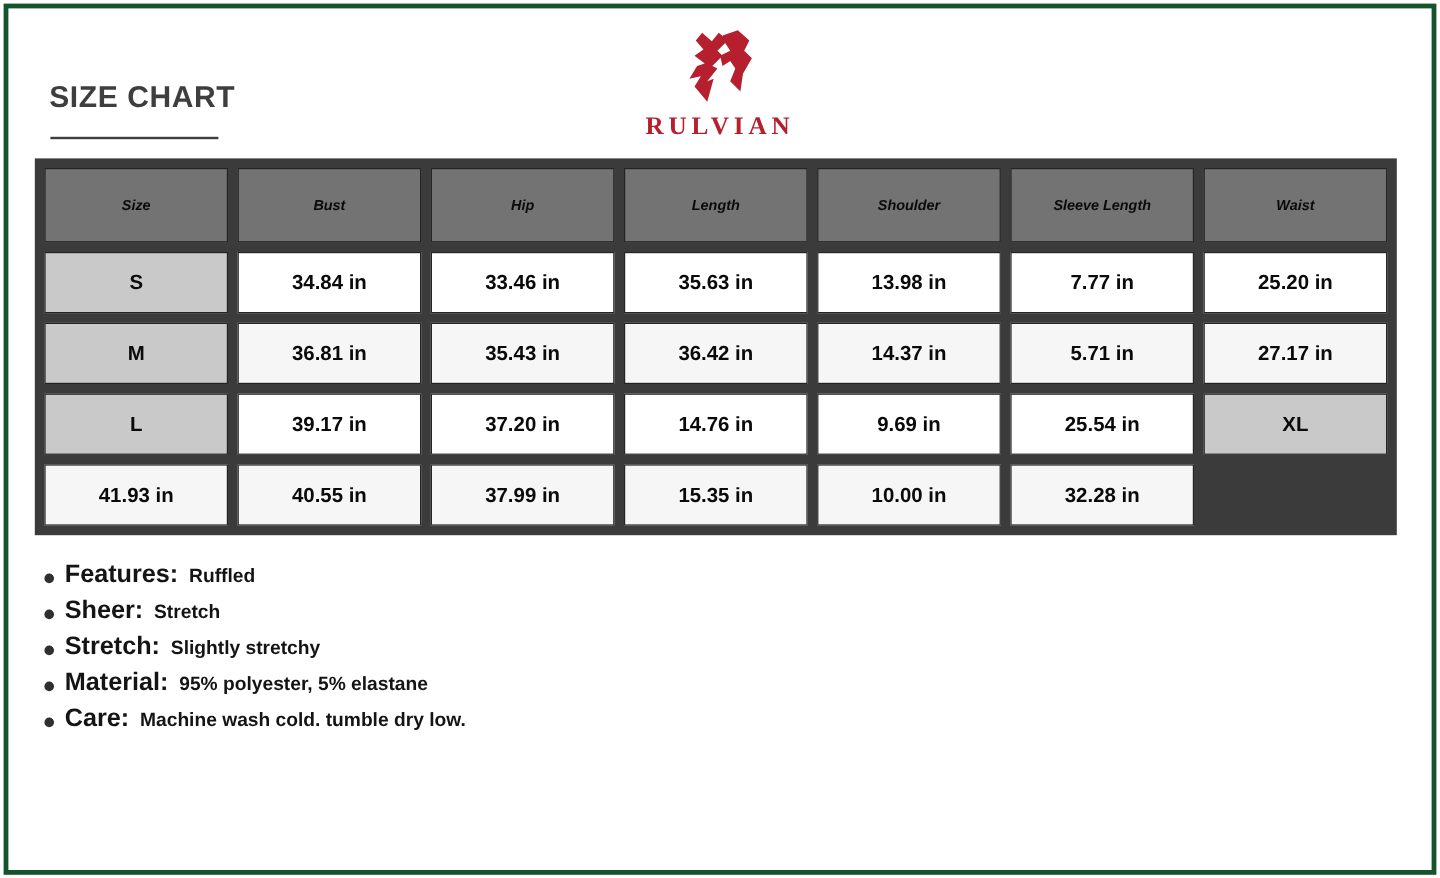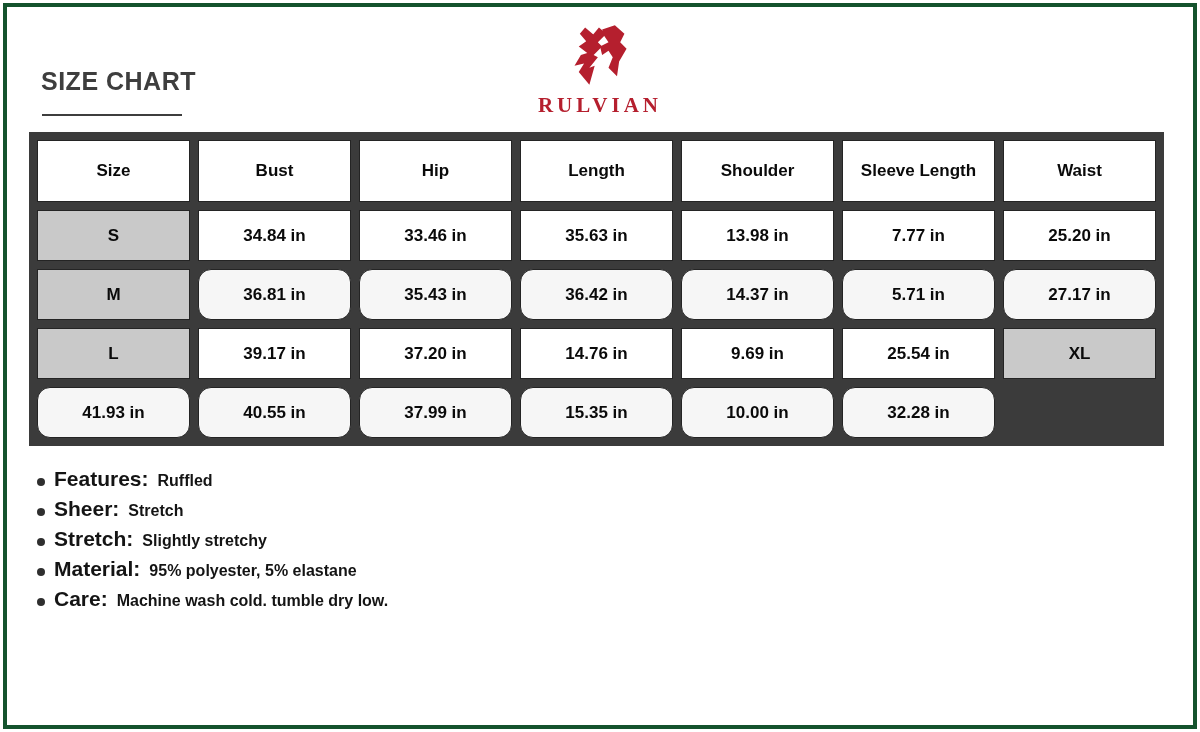--- a/index.html
+++ b/index.html
@@ -15,24 +15,24 @@
 
   
   .size-table{
     position:absolute;left:22px;top:125px;width:1135px;height:314px;
     background:#3b3b3b;box-sizing:border-box;padding:8px;
     display:grid;grid-template-columns:repeat(7,1fr);
     grid-template-rows:62px repeat(4,1fr);gap:8px;
   }
   .cell{display:flex;align-items:center;justify-content:center;text-align:center;
     color:#0a0a0a;font-weight:bold;border:1px solid #242424;box-sizing:border-box;}
-  .th{background:#ffffff;font-size:17px;}
+  .th{background:#737373;font-size:12px;font-style:italic;}
   .size-cell{background:#c9c9c9;font-size:17px;}
   .val{background:#ffffff;font-size:17px;}
-  .row-alt .val, .val.alt{background:#f6f6f6;border-radius:13px;}
+  .row-alt .val, .val.alt{background:#f6f6f6;}
 
   
   .details{position:absolute;left:30px;top:460px;list-style:none;margin:0;padding:0;}
   .details li{display:flex;align-items:baseline;height:30px;}
   .bullet{width:8px;height:8px;border-radius:50%;background:#2f2f2f;margin-right:9px;align-self:center;flex:0 0 auto;}
   .dlabel{font-size:21px;font-weight:bold;color:#141414;}
   .dvalue{font-size:16px;font-weight:bold;color:#141414;margin-left:9px;}
 </style>
 </head>
 <body>

